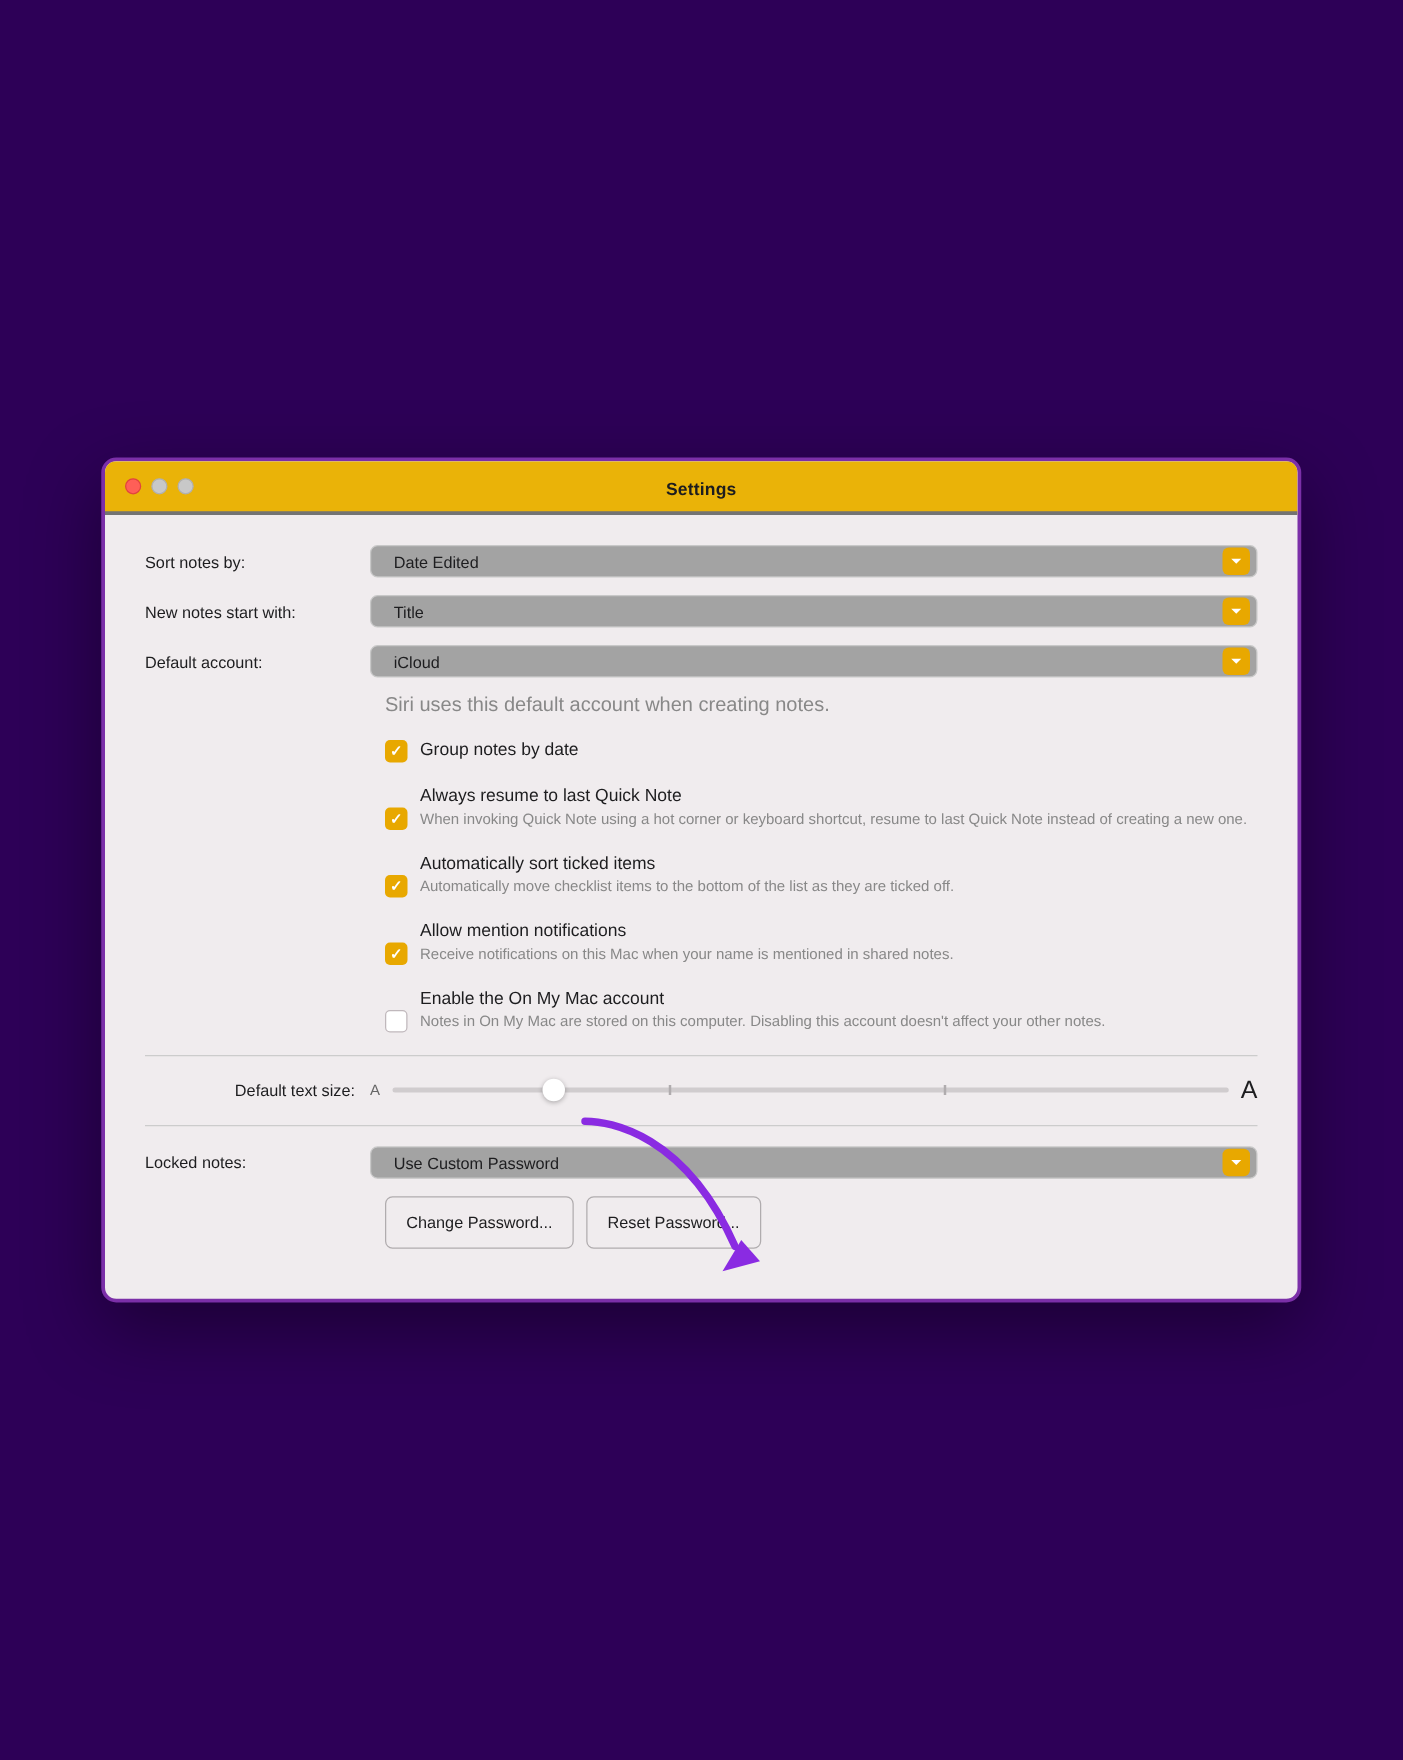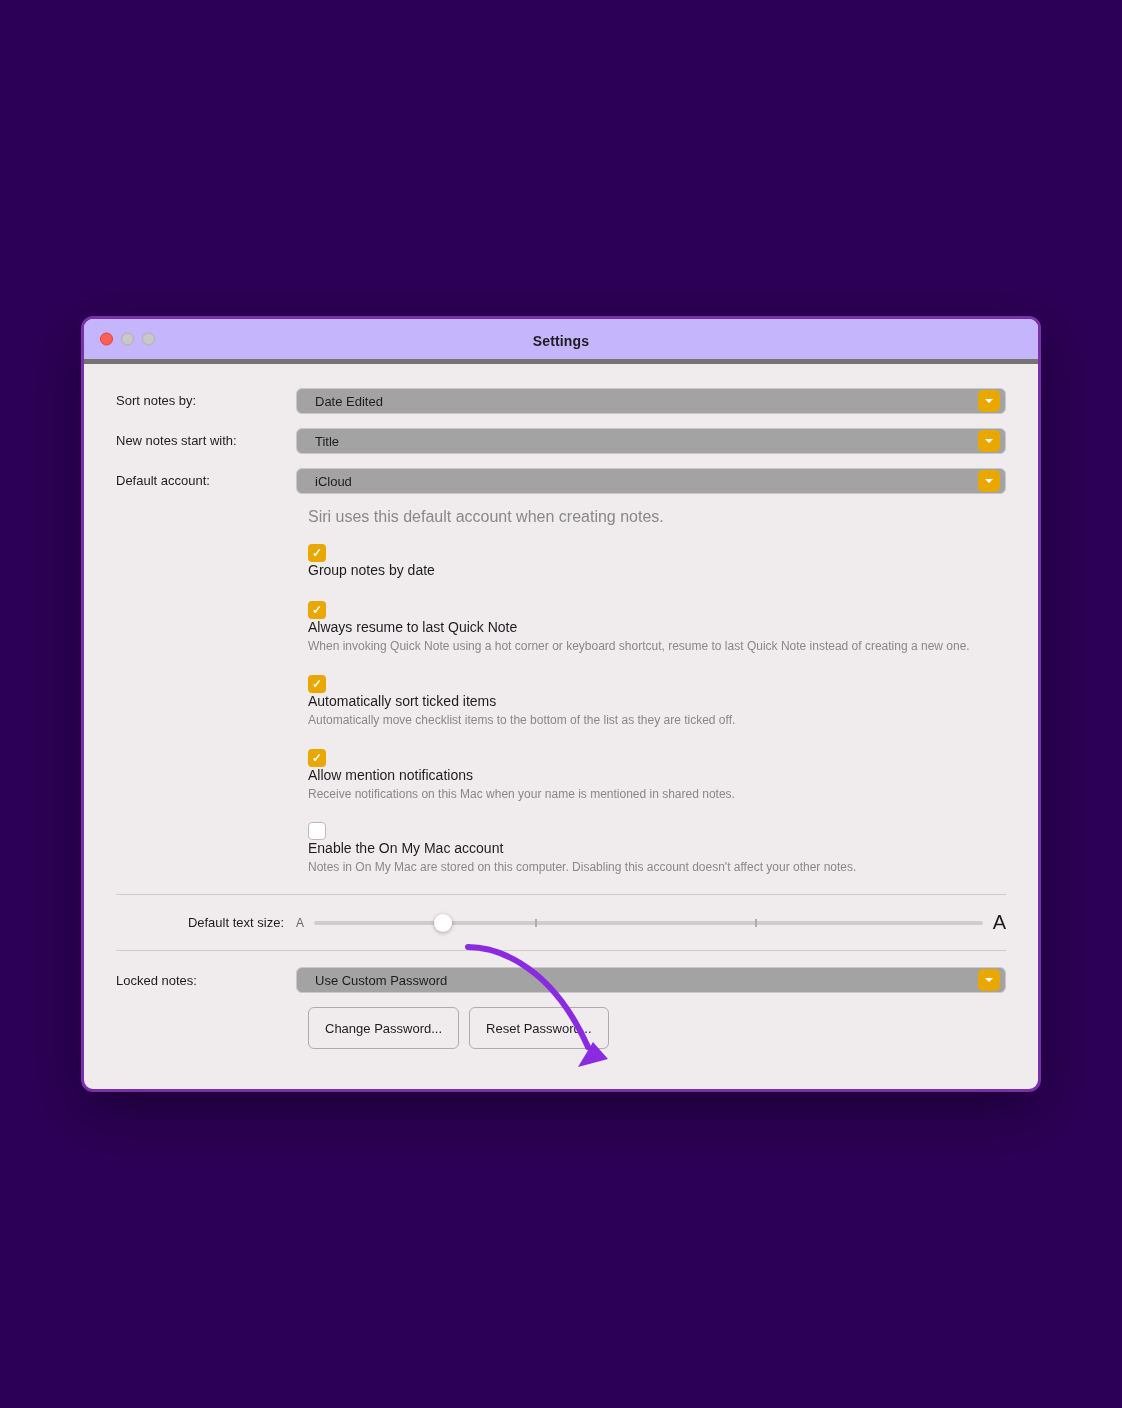--- a/index.html
+++ b/index.html
@@ -16,27 +16,27 @@
     .window {
       width: 960px;
       background: #f0ecee;
       border-radius: 12px;
       border: 3px solid #7b2fa8;
       box-shadow: 0 20px 60px rgba(0,0,0,0.4);
       overflow: hidden;
     }
 
     .titlebar {
-      background: #c4b5fd;
+      background: #eab308;
       padding: 14px 16px 10px 16px;
       display: flex;
       align-items: flex-start;
       justify-content: center;
       position: relative;
-      border-bottom: 5px solid #737373;
+      border-bottom: 3px solid #737373;
     }
 
     .traffic-lights {
       position: absolute;
       left: 16px;
       top: 50%;
       transform: translateY(-50%);
       display: flex;
       gap: 8px;
     }
@@ -127,23 +127,22 @@
       margin-bottom: 16px;
     }
 
     .checkbox-section {
       margin-left: 192px;
       margin-bottom: 0;
     }
 
     .checkbox-item {
       display: flex;
-      align-items: flex-start;
+      align-items: flex-end;
       margin-bottom: 18px;
-      flex-direction: column;
     }
 
     .checkbox-wrapper {
       margin-right: 10px;
       margin-top: 2px;
       flex-shrink: 0;
     }
 
     .checkbox-custom {
       width: 18px;

